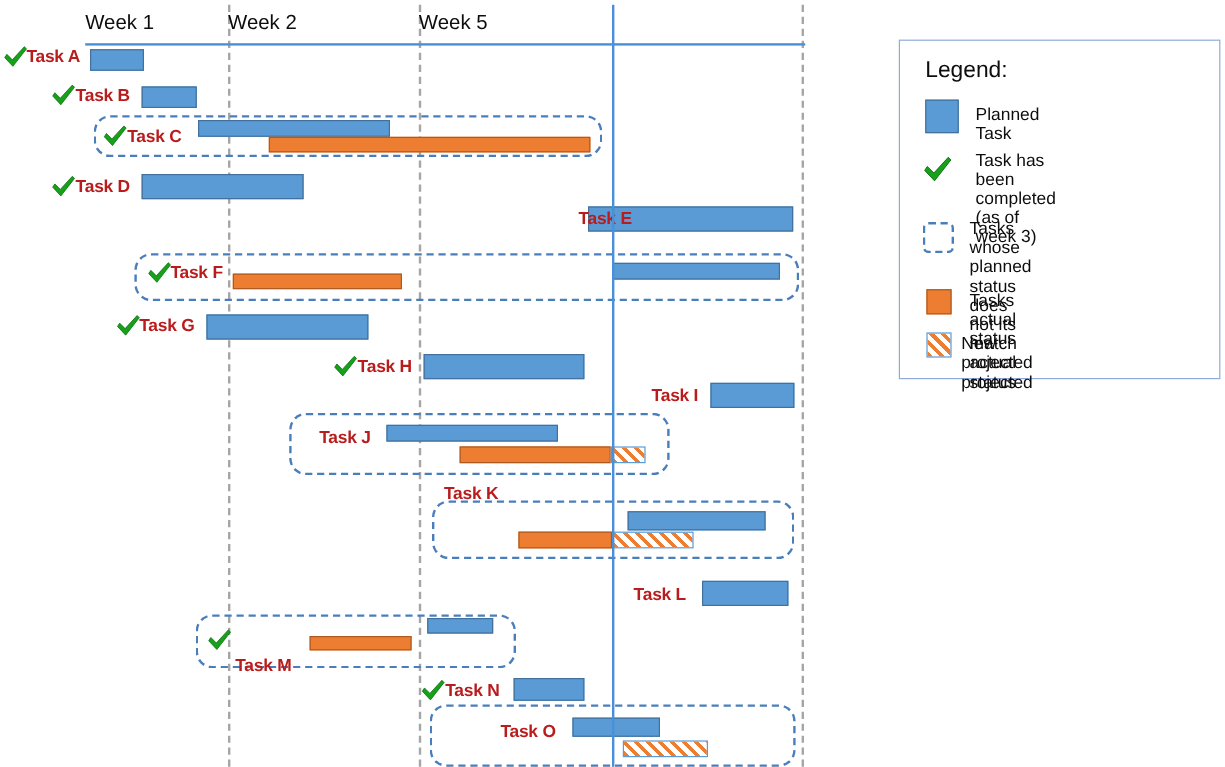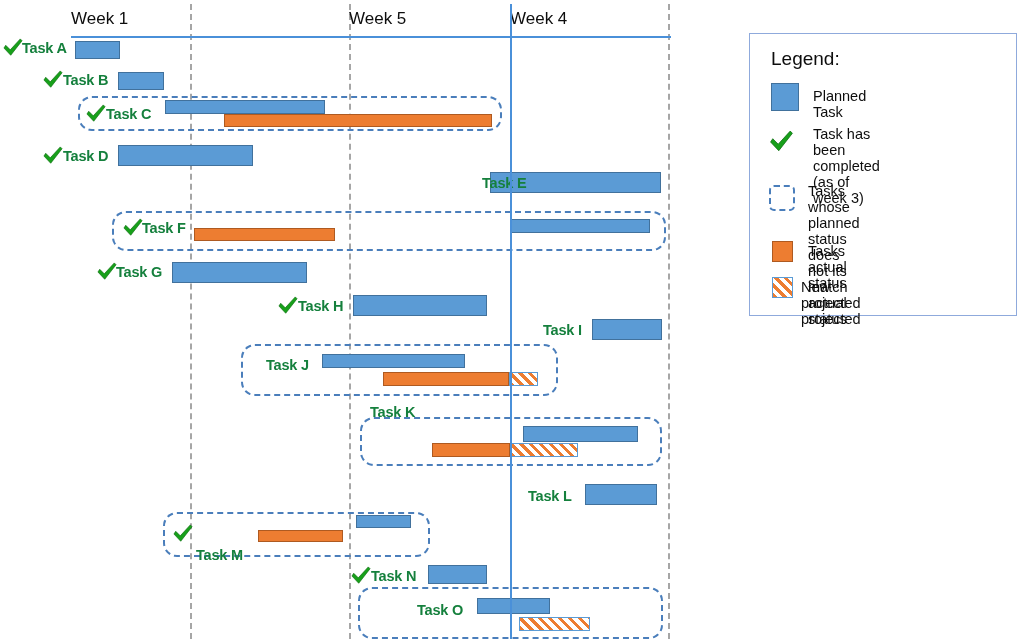--- a/index.html
+++ b/index.html
@@ -71,21 +71,21 @@
         45deg,
         #ed7d31 0px, #ed7d31 3px,
         #ffffff 3px, #ffffff 7px);
   }
 
   
   .task-label {
     position: absolute;
     font-size: 14.5px;
     font-weight: bold;
-    color: #15803d;
+    color: #b91c1c;
     white-space: nowrap;
     z-index: 5;
     letter-spacing: -0.2px;
   }
 
   
   .check {
     position: absolute;
     width: 22px;
     height: 20px;
@@ -172,22 +172,22 @@
 
   <div class="gridline" style="left:71px; top:0; height:0; border:0;"></div>
   <div class="gridline" style="left:190px; top:4px; bottom:0;"></div>
   <div class="gridline" style="left:349px; top:4px; bottom:0;"></div>
   <div class="gridline solid" style="left:510px; top:4px; bottom:0;"></div>
   <div class="gridline" style="left:668px; top:4px; bottom:0;"></div>
 
   <div class="axis-top" style="left:71px; width:600px; top:36px;"></div>
 
   <div class="week-label" style="left:71px; top:9px; width:119px;">Week 1</div>
+  <div class="week-label" style="left:190px; top:9px; width:159px;">Week 2</div>
   <div class="week-label" style="left:349px; top:9px; width:161px;">Week 5</div>
-  <div class="week-label" style="left:510px; top:9px; width:158px;">Week 4</div>
 
   <div class="mismatch-box" style="left:78px;  top:96px;  width:424px; height:35px;"></div>
   <div class="mismatch-box" style="left:112px; top:211px; width:554px; height:40px;"></div>
   <div class="mismatch-box" style="left:241px; top:344px; width:317px; height:52px;"></div>
   <div class="mismatch-box" style="left:360px; top:417px; width:302px; height:49px;"></div>
   <div class="mismatch-box" style="left:163px; top:512px; width:267px; height:45px;"></div>
   <div class="mismatch-box" style="left:358px; top:587px; width:305px; height:52px;"></div>
 
   <div class="check" style="left:2px; top:38px;">
     <svg viewBox="0 0 24 22">

